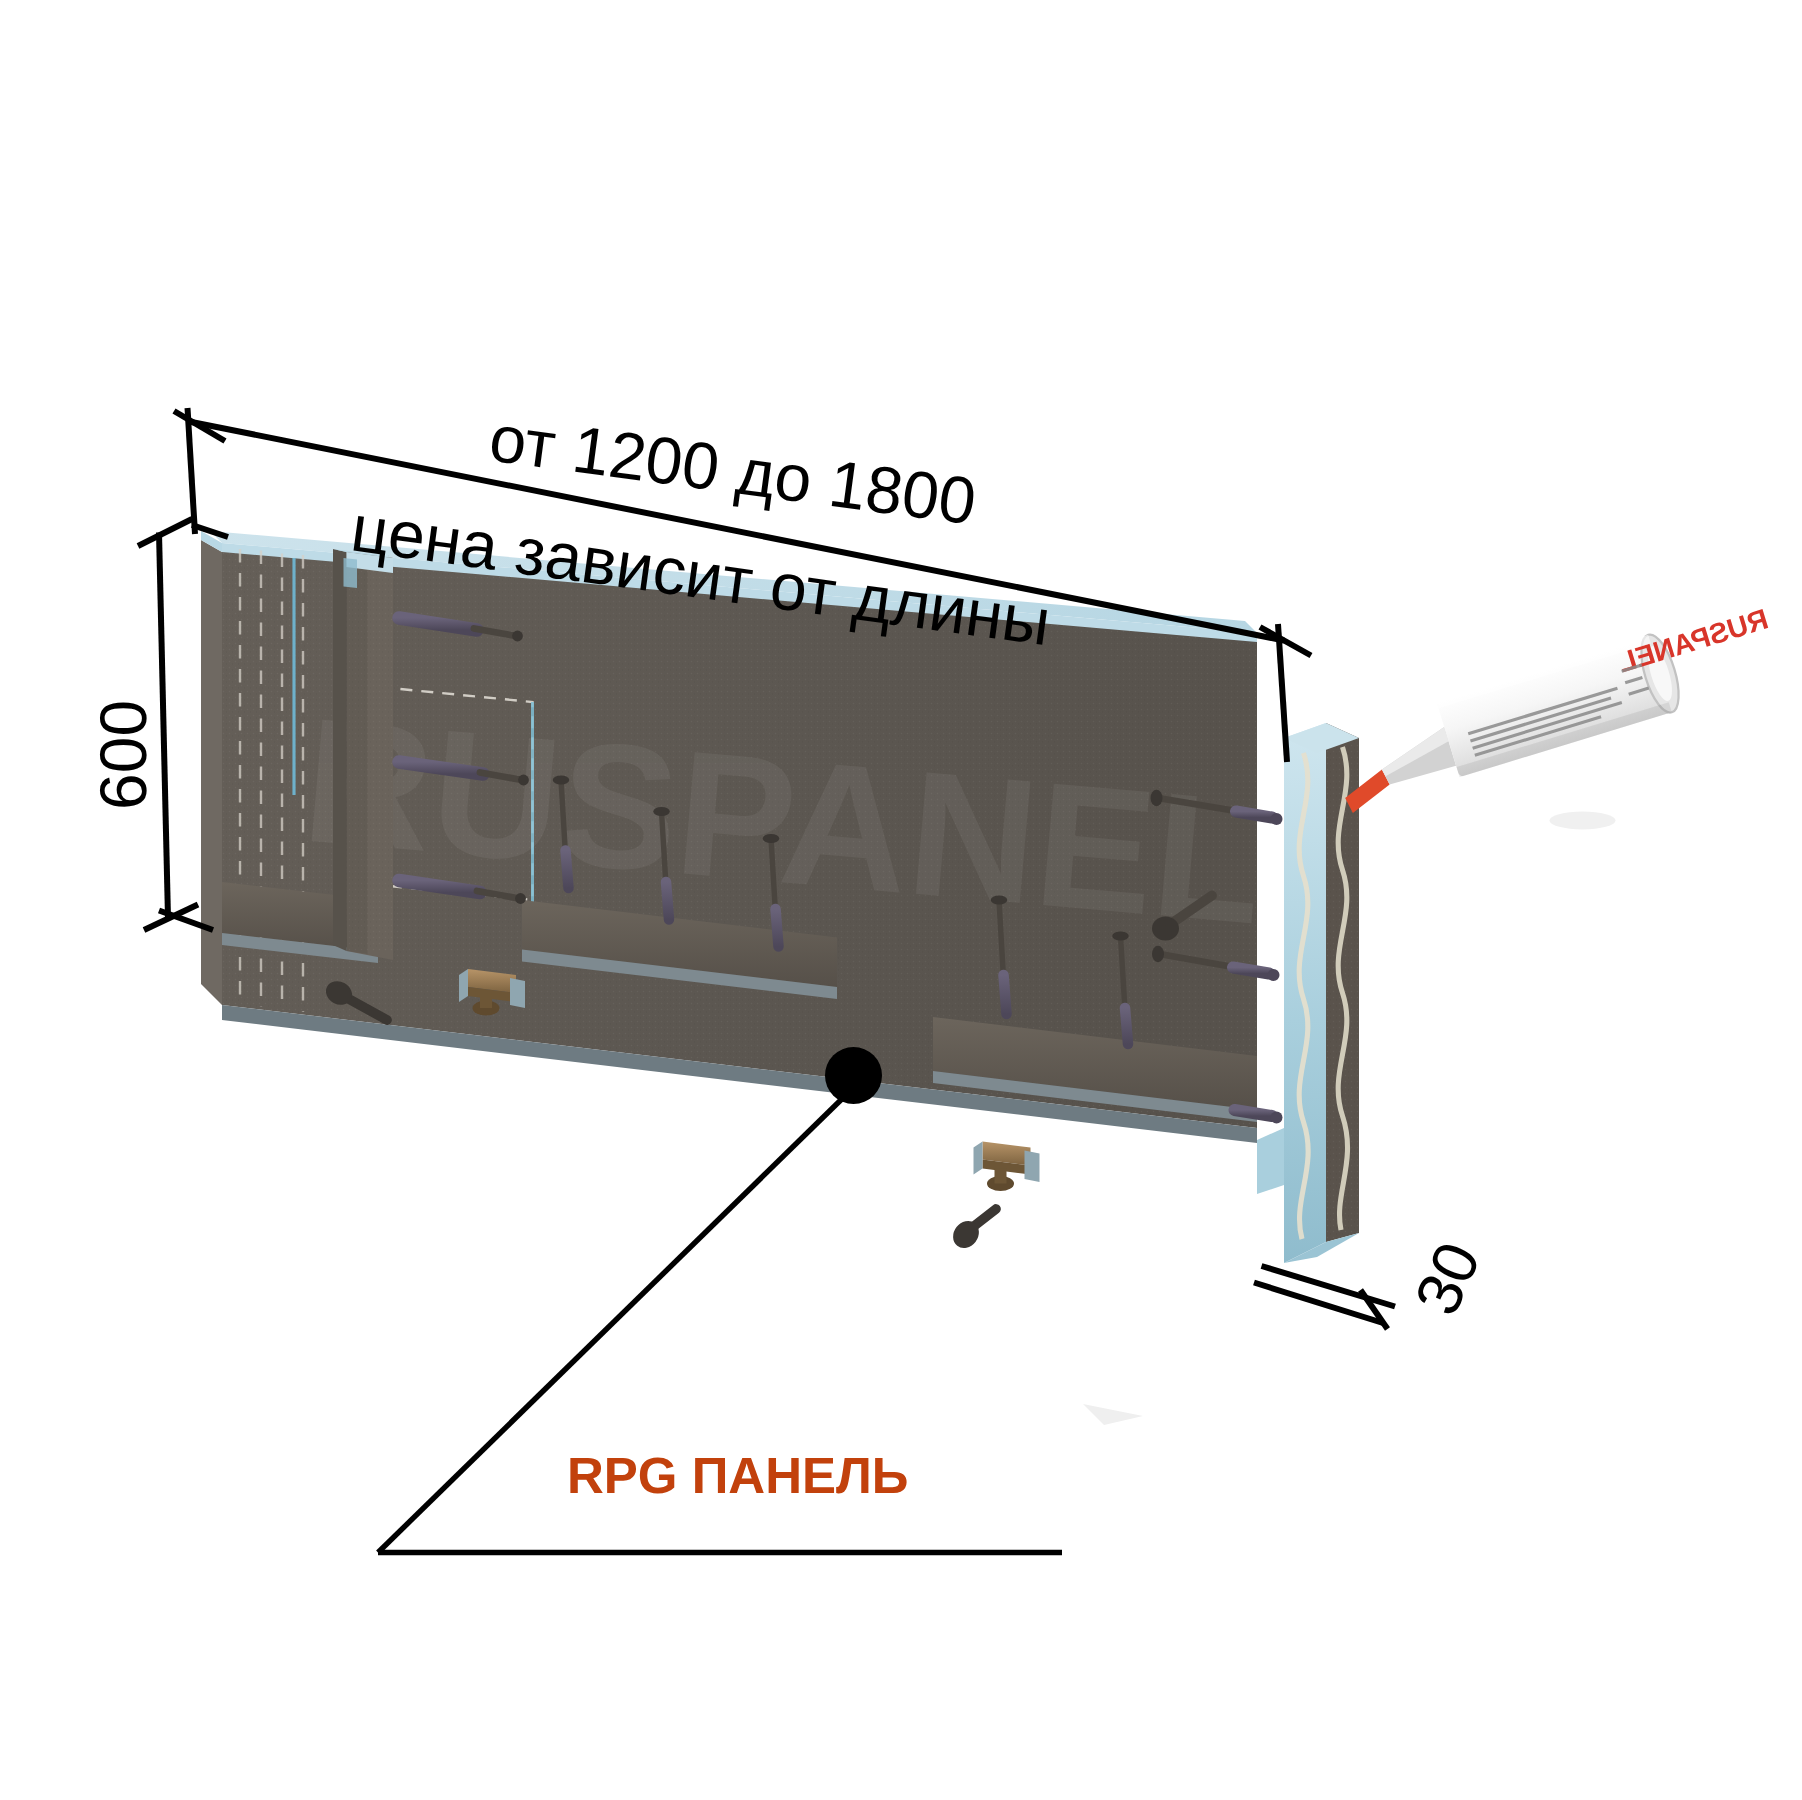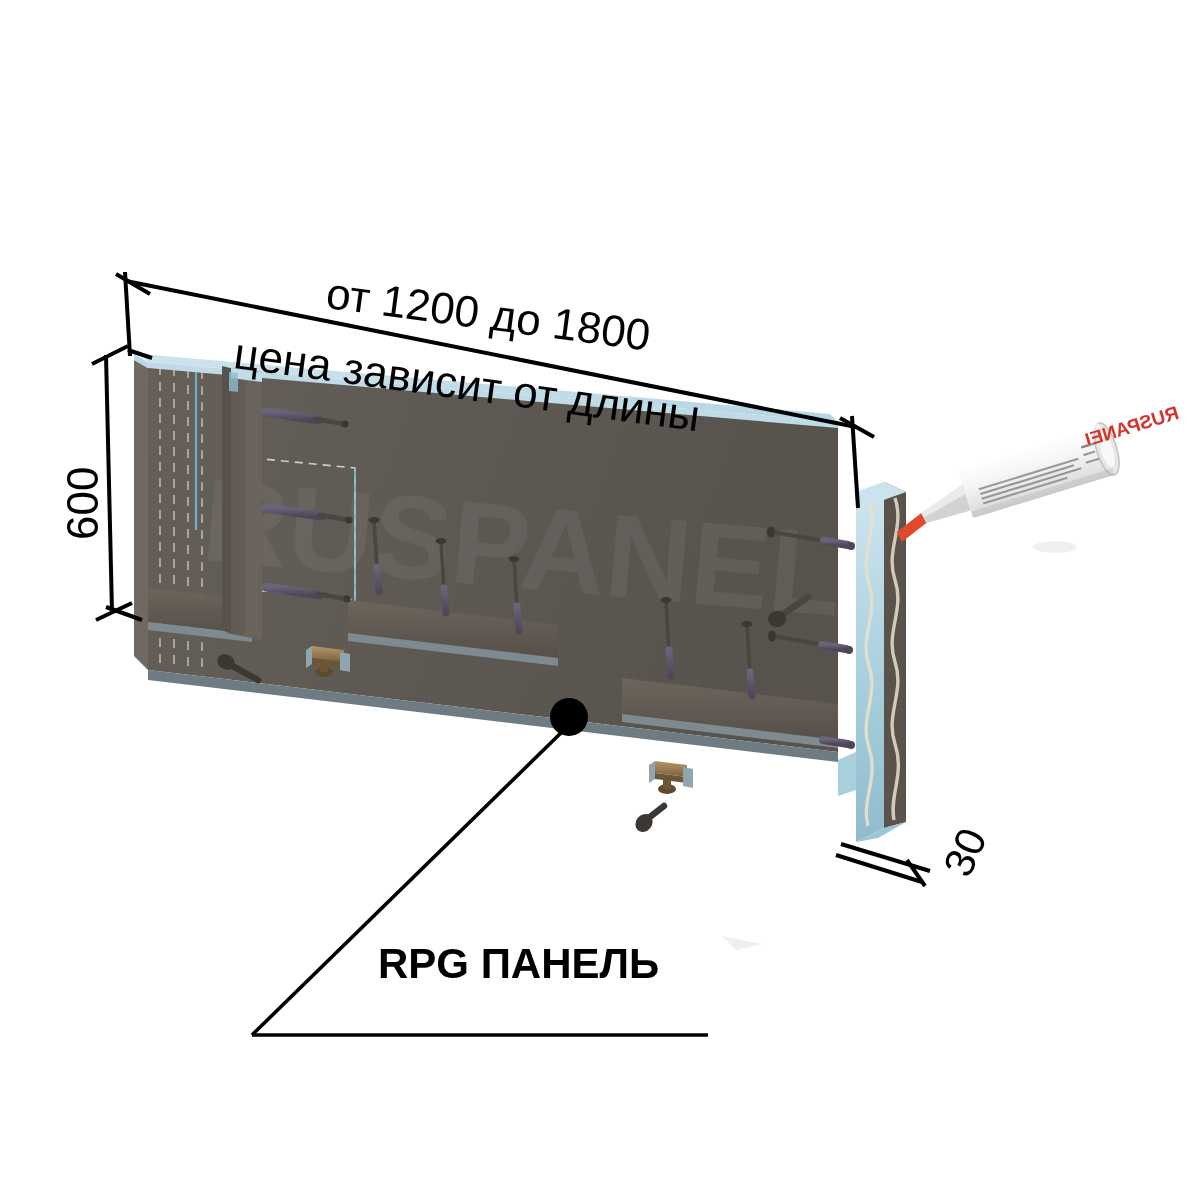--- a/index.html
+++ b/index.html
@@ -57,24 +57,24 @@
   #dim-thickness-text {
     left: 934px;
     top: 864px;
     font-size: 42px;
     transform: rotate(-66deg);
     transform-origin: 0 0;
   }
   #callout-text {
     position: absolute;
     left: 378px;
-    top: 940px;
-    font-size: 42px;
+    top: 965px;
+    font-size: 34px;
     font-weight: bold;
-    color: #000000;
+    color: #c2410c;
     white-space: nowrap;
     font-family: "Liberation Sans", sans-serif;
   }
 </style>
 </head>
 <body>
 
 <div id="stage">
 
   <svg id="scene" viewBox="0 0 1201 1200">

